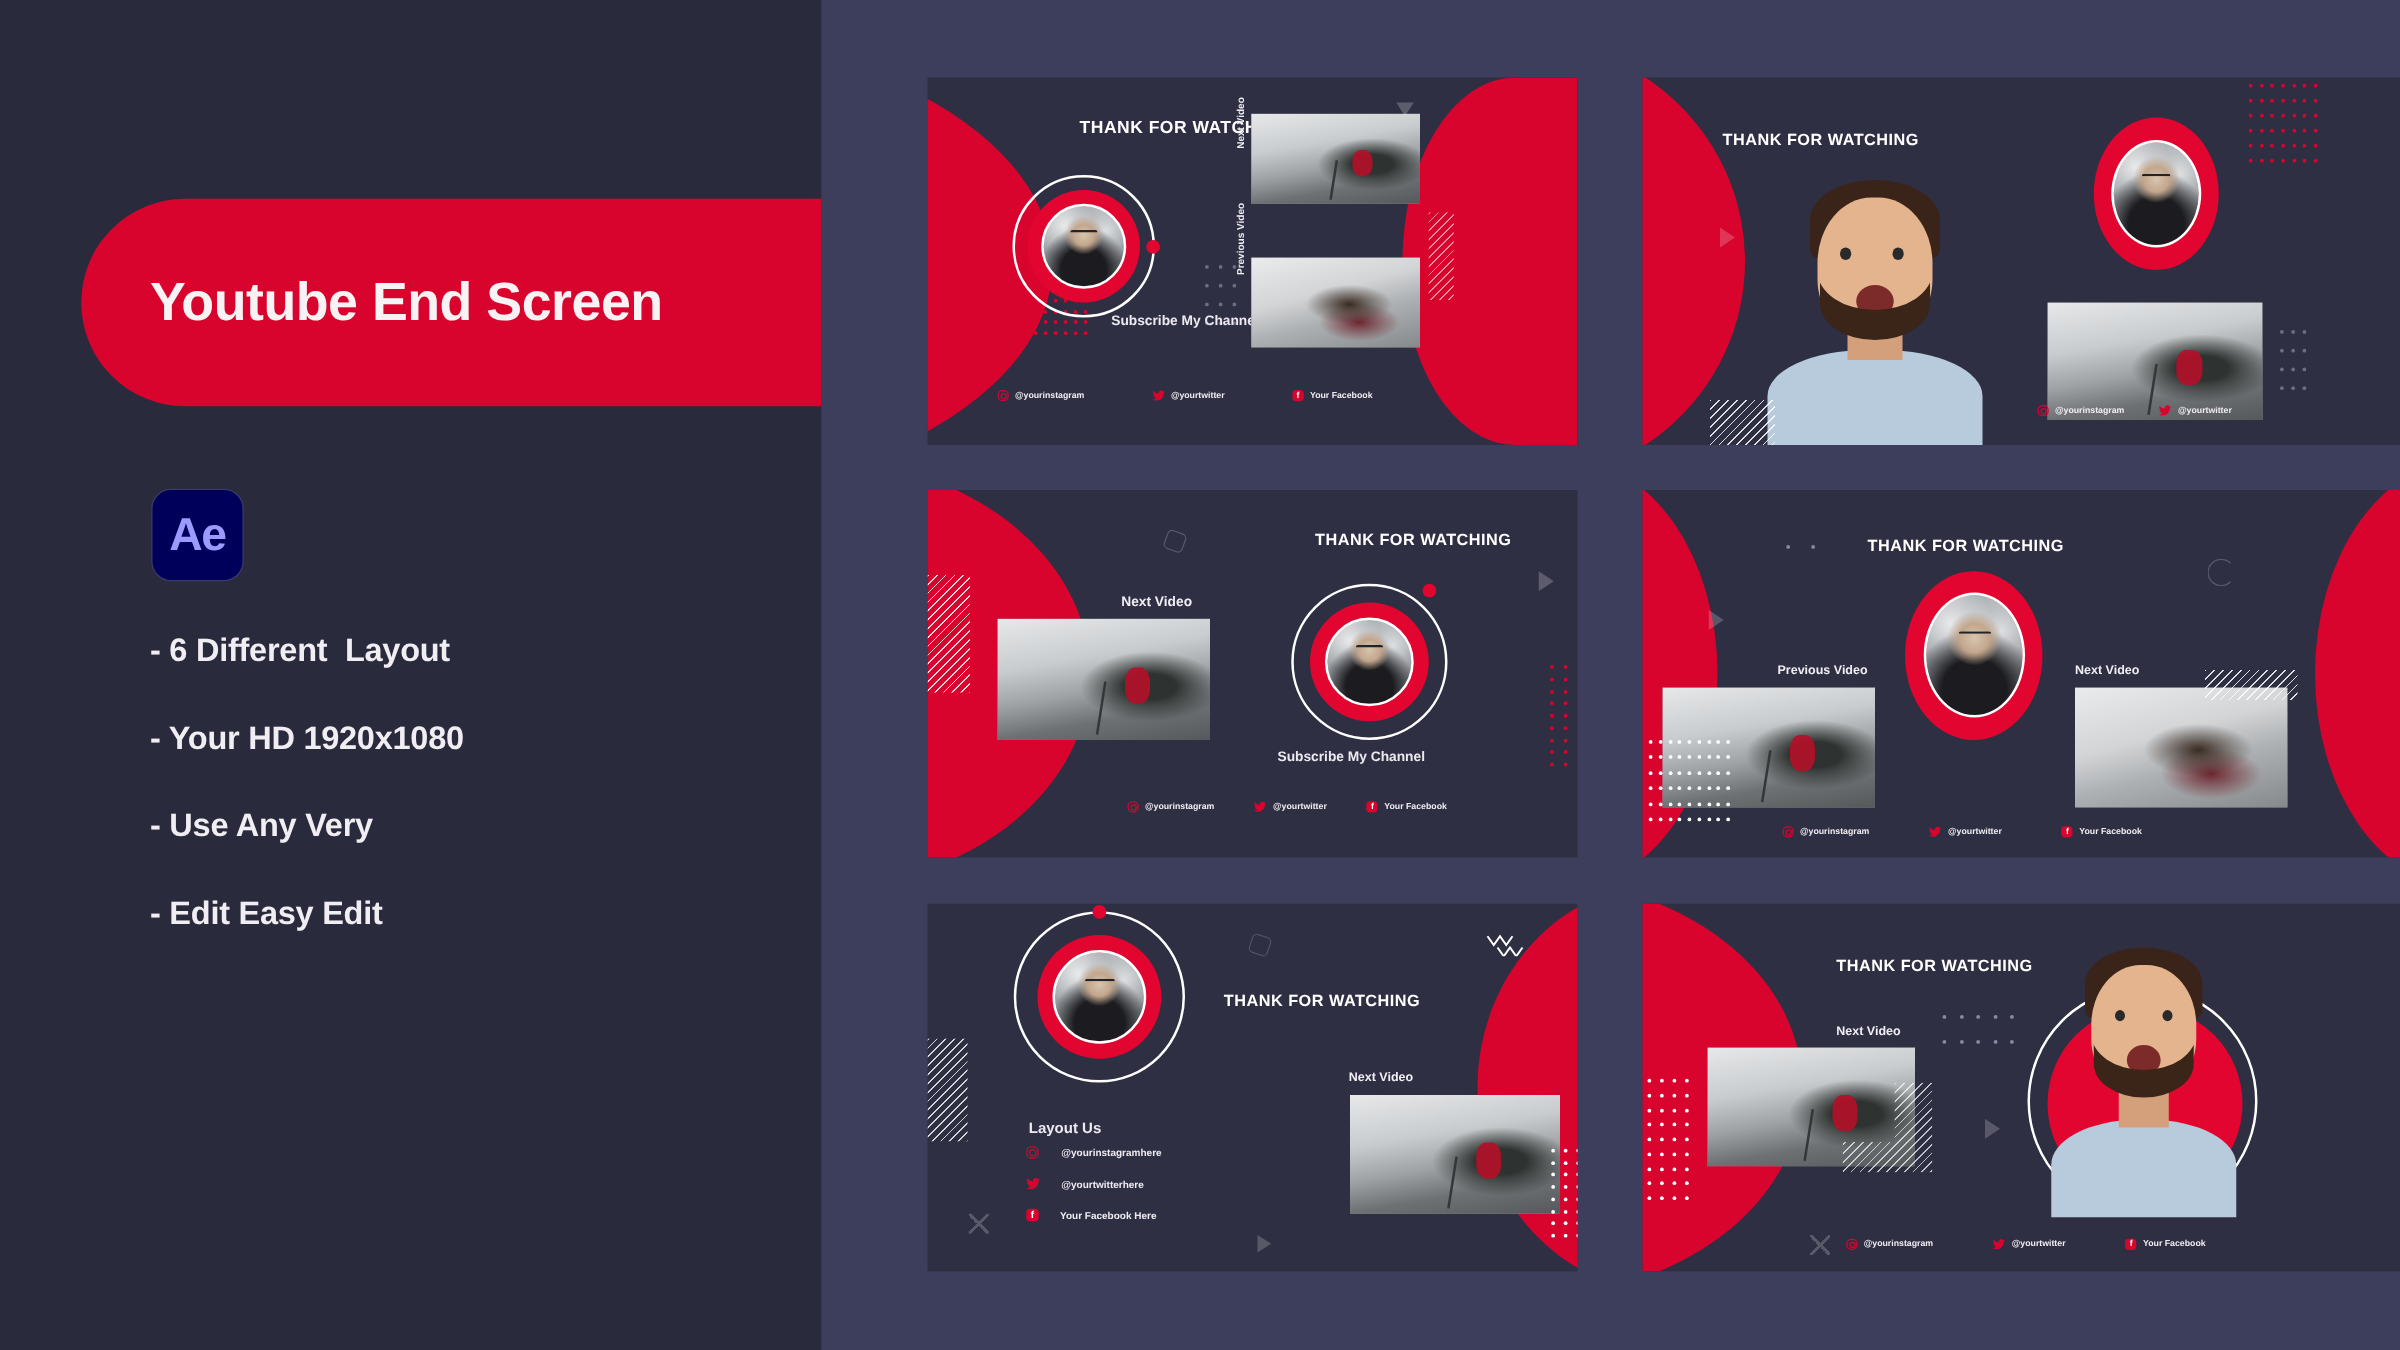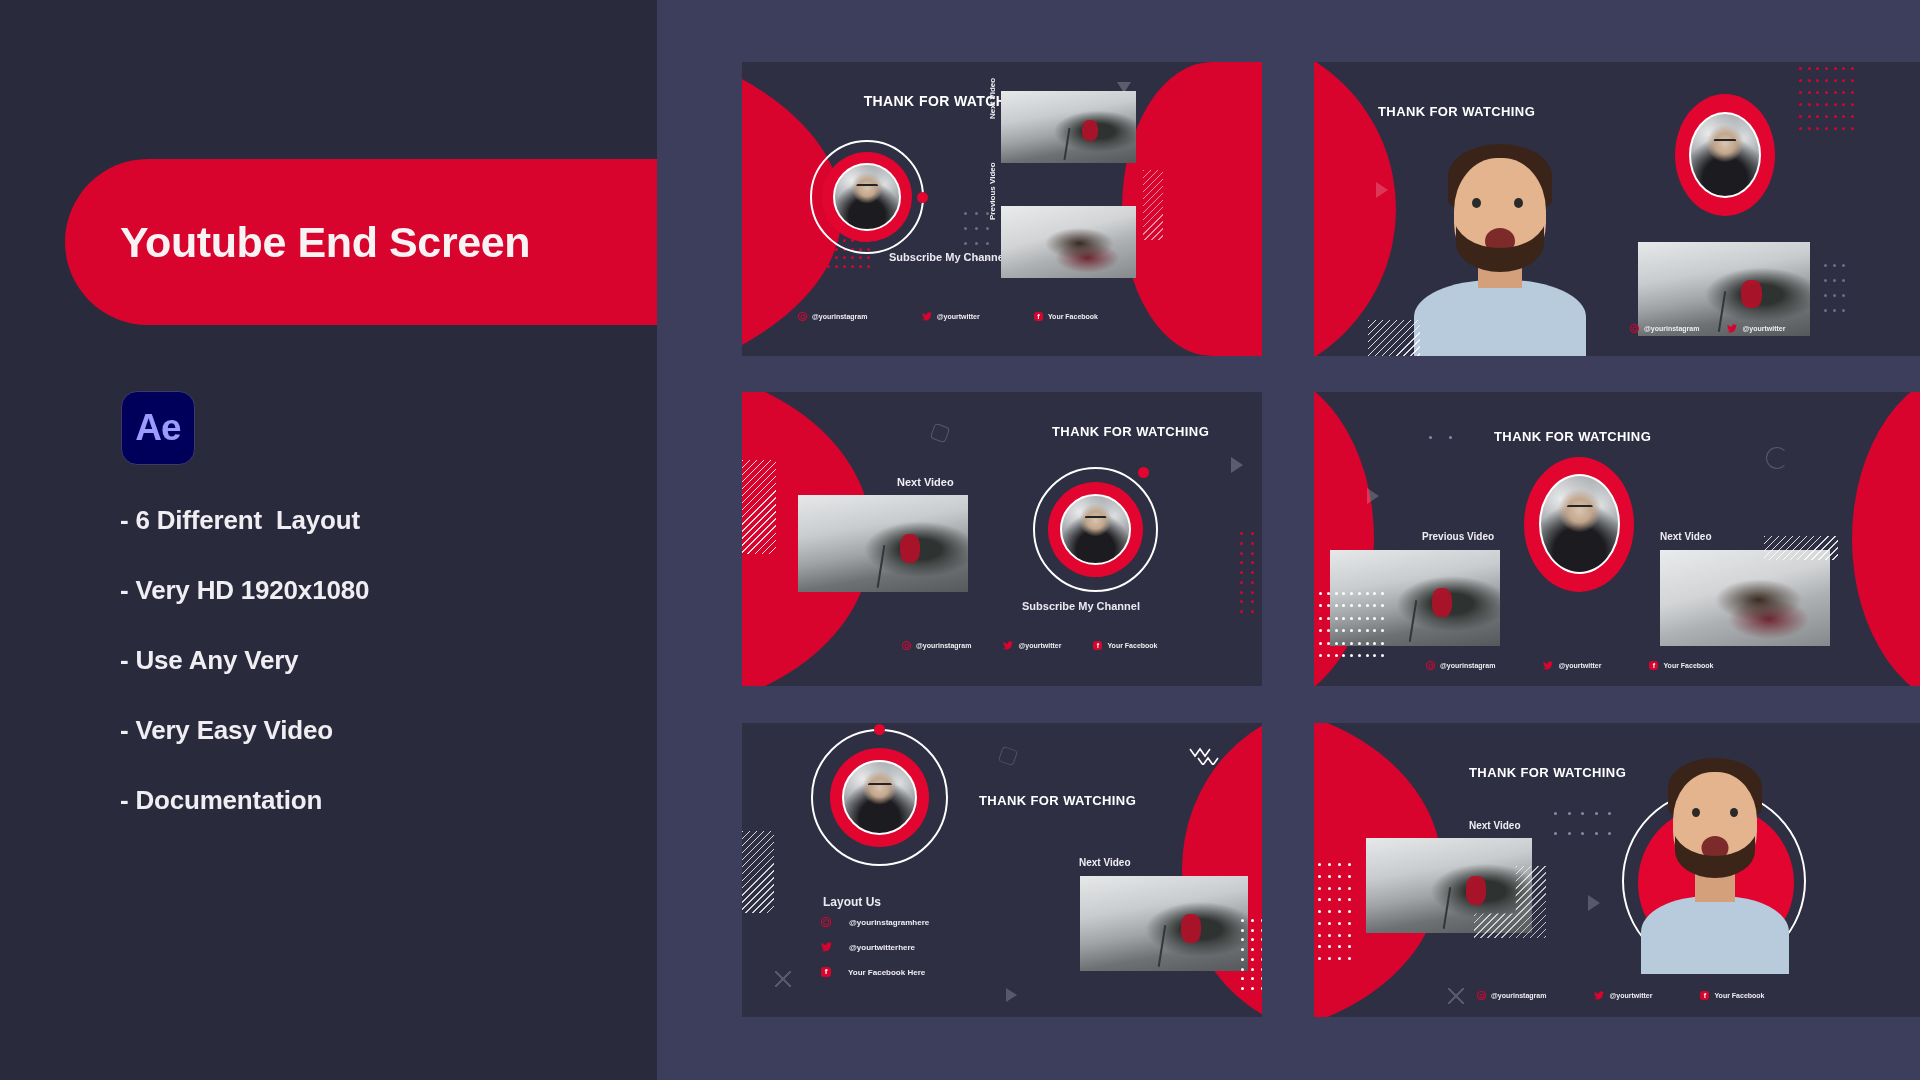--- a/index.html
+++ b/index.html
@@ -180,24 +180,23 @@
   <div id="title-banner">
     <span class="ttl">Youtube End Screen</span>
   </div>
 
   <div id="ae-icon">
     <span>Ae</span>
   </div>
 
   <div id="feature-list">
     <div class="feature-item">- 6 Different  Layout</div>
-    <div class="feature-item">- Very HD 1920x1080</div>
+    <div class="feature-item">- Your HD 1920x1080</div>
     <div class="feature-item">- Use Any Very</div>
-    <div class="feature-item">- Very Easy Video</div>
-    <div class="feature-item">- Documentation</div>
+    <div class="feature-item">- Edit Easy Edit</div>
   </div>
 </div>
 
 <div id="cards-grid">
 
   <div class="card left r1">
     <div class="curve curve-l" style="left:-250px; top:-40px; width:350px; height:380px;"></div>
     <div class="curve" style="left:380px; top:0; width:140px; height:294px; border-top-left-radius:180px 294px; border-bottom-left-radius:180px 294px;"></div>
 
     <div class="heading" style="left:46px; top:31px; width:320px; text-align:center; font-size:14px;">THANK FOR WATCHING</div>

